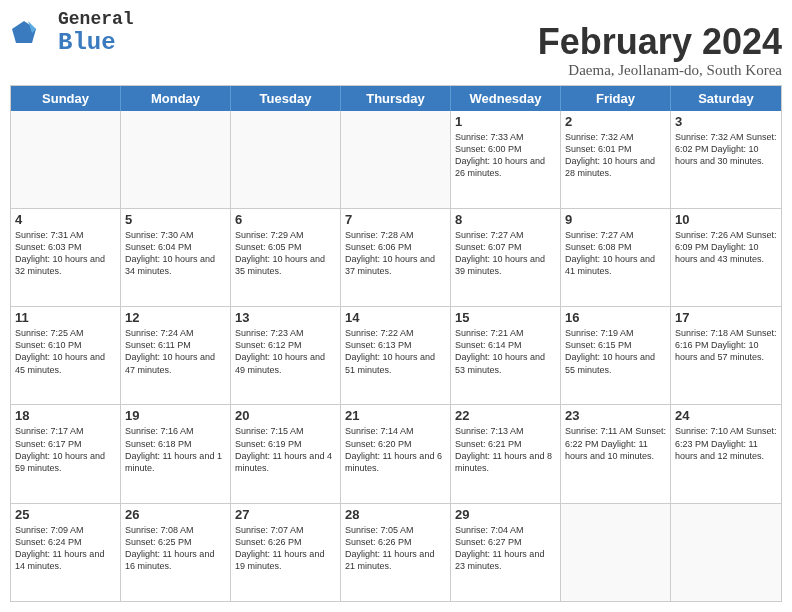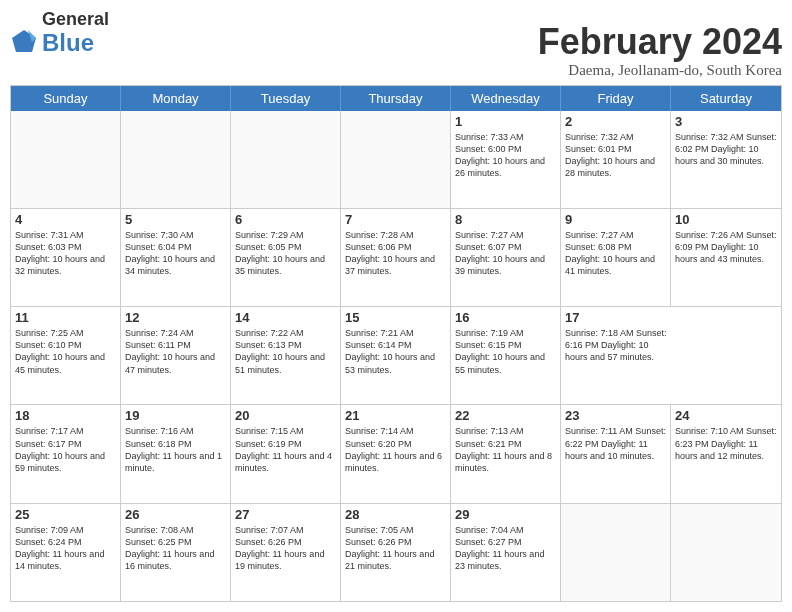--- a/index.html
+++ b/index.html
@@ -18,22 +18,23 @@
       flex-direction: column;
     }
     .header {
       display: flex;
       justify-content: space-between;
       align-items: flex-start;
       margin-bottom: 6px;
     }
     .logo {
       display: flex;
-      align-items: flex-end;
-      gap: 4px;
+      align-items: center;
+      gap: 20px;
+      font-family: Liberation Mono, monospace;
     }
     .logo-text {
       display: flex;
       flex-direction: column;
       line-height: 1.1;
     }
     .logo-general {
       font-size: 18px;
       font-weight: bold;
       color: #333;
@@ -70,21 +71,21 @@
     }
     .calendar-header-row {
       display: grid;
       grid-template-columns: repeat(7, 1fr);
       background: #3a7bbf;
     }
     .day-header {
       padding: 5px 4px;
       text-align: center;
       color: #fff;
-      font-weight: normal;
+      font-weight: bold;
       font-size: 13px;
       border-right: 1px solid #5a9bd4;
     }
     .day-header:last-child { border-right: none; text-align: center; }
     .calendar-body {
       flex: 1;
       display: flex;
       flex-direction: column;
     }
     .calendar-week {
@@ -235,20 +236,27 @@
 and 45 minutes.</div>
           </div>
           <div class="calendar-cell">
             <div class="cell-date">12</div>
             <div class="cell-info">Sunrise: 7:24 AM
 Sunset: 6:11 PM
 Daylight: 10 hours
 and 47 minutes.</div>
           </div>
           <div class="calendar-cell">
+            <div class="cell-date">13</div>
+            <div class="cell-info">Sunrise: 7:23 AM
+Sunset: 6:12 PM
+Daylight: 10 hours
+and 49 minutes.</div>
+          </div>
+          <div class="calendar-cell">
             <div class="cell-date">14</div>
             <div class="cell-info">Sunrise: 7:22 AM
 Sunset: 6:13 PM
 Daylight: 10 hours
 and 51 minutes.</div>
           </div>
           <div class="calendar-cell">
             <div class="cell-date">15</div>
             <div class="cell-info">Sunrise: 7:21 AM
 Sunset: 6:14 PM

